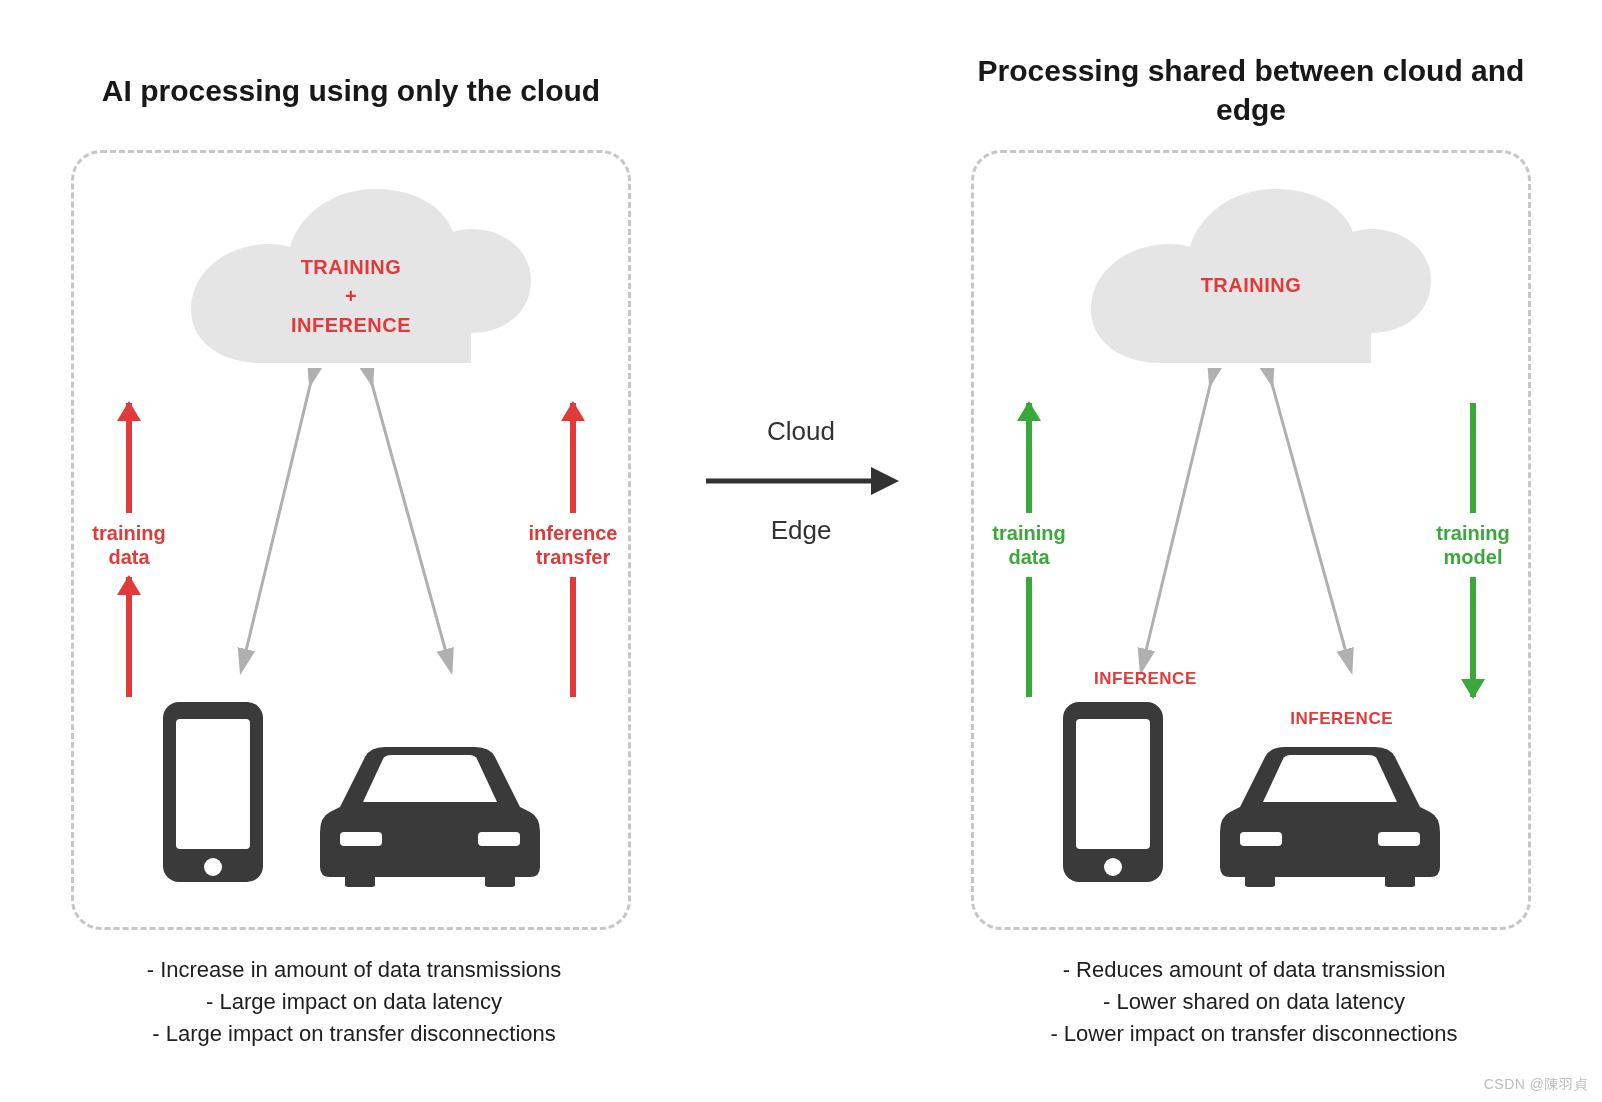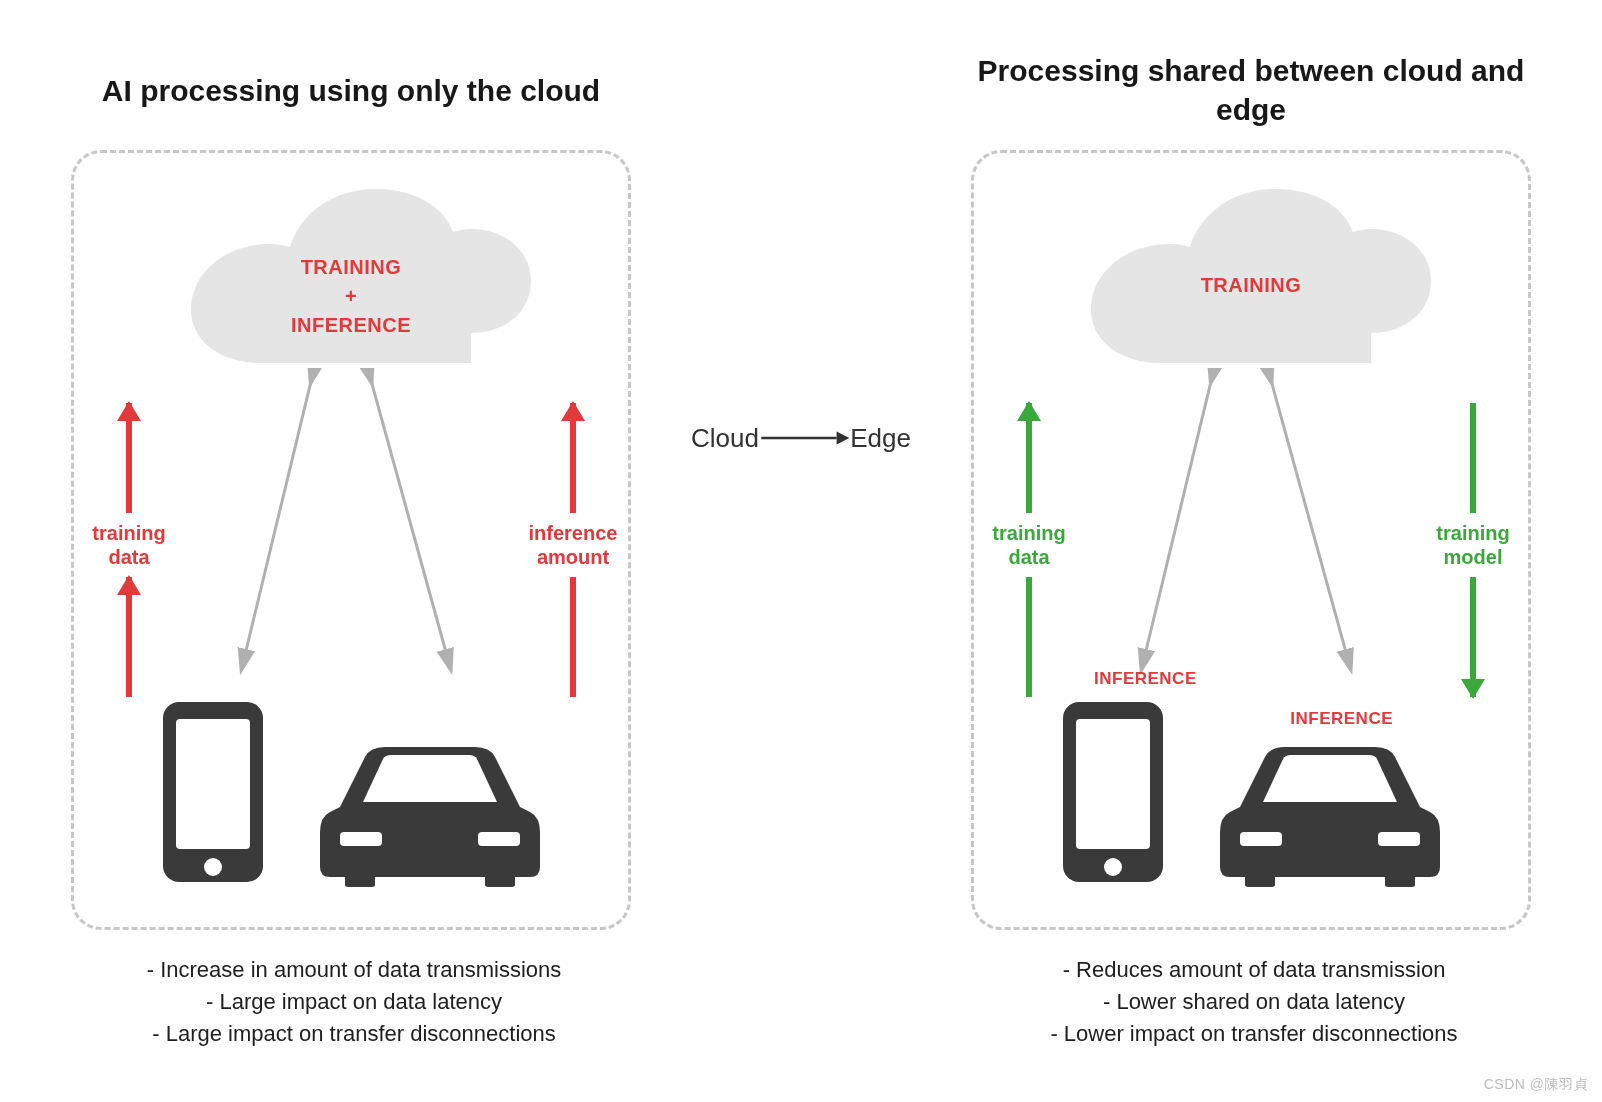--- a/index.html
+++ b/index.html
@@ -56,21 +56,21 @@
   .green-down { background:#3aa83a; }
   .green-down::after { border-top:20px solid #3aa83a; }
   .side-arrow.left .arrow-col { display:flex; flex-direction:column; align-items:center; }
   .side-arrow.right .arrow-col { display:flex; flex-direction:column; align-items:center; }
   .side-arrow .label-mid { margin: 8px 0; }
   .diag-arrows { position:absolute; left:0; right:0; top:215px; height:320px; }
   .diag-svg { width:100%; height:100%; }
   .inference-label { position:absolute; font-weight:700; color:#e03a3a; font-size:17px; letter-spacing:0.5px; text-align:center; }
   .inf1 { bottom: 238px; left: 120px; }
   .inf2 { bottom: 198px; right: 135px; }
-  .middle-col { display:flex; flex-direction:row; align-items:center; justify-content:flex-start; width: 220px; margin-top: 360px; }
+  .middle-col { display:flex; flex-direction:column; align-items:center; justify-content:flex-start; width: 220px; margin-top: 360px; }
   .middle-label { font-size: 26px; color:#323232; margin: 6px 0; }
   .big-arrow { margin: 8px 0; }
   .bullets { margin-top:24px; font-size:22px; color:#202020; line-height:1.45; padding-left:6px;text-align:center; }
   .watermark { position:absolute; right:14px; bottom:8px; font-size:14px; color:#bdbdbd; letter-spacing:0.5px;margin-top:8px; }
 </style>
 </head>
 <body>
 
 <div class="main-row">
 
@@ -99,21 +99,21 @@
               <style></style>
             </div>
         </div>
       </div>
 
       <div class="side-arrow right">
         <div class="arrow-col">
           <div class="arrow-shaft-up red-up" style="height:110px"></div>
           <div class="side-arrow-label red label-mid">
             <div>inference</div>
-            <div>amount</div>
+            <div>transfer</div>
           </div>
           <div style="width:6px;height:120px;background:#e03a3a;margin:0 auto"></div>
         </div>
       </div>
 
       <div class="diag-arrows">
         <svg class="diag-svg" viewBox="0 0 560 320">
           <defs>
             <marker id="ga" markerWidth="10" markerHeight="10" refX="6" refY="3" orient="auto">
                 <path d="M0,0 L0,6 L9,3 z" fill="#b0b0b0"></path>

